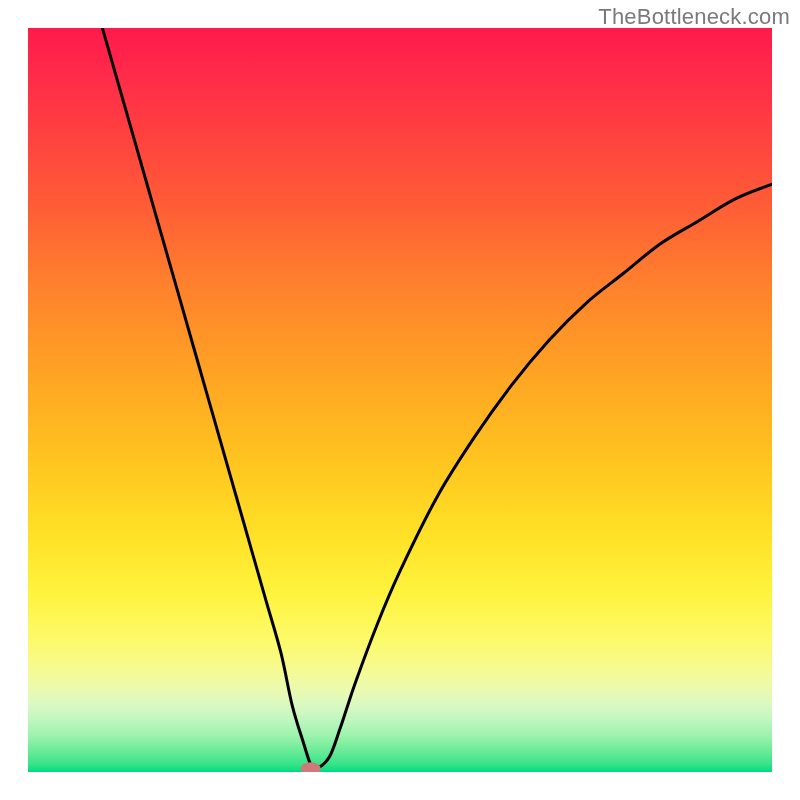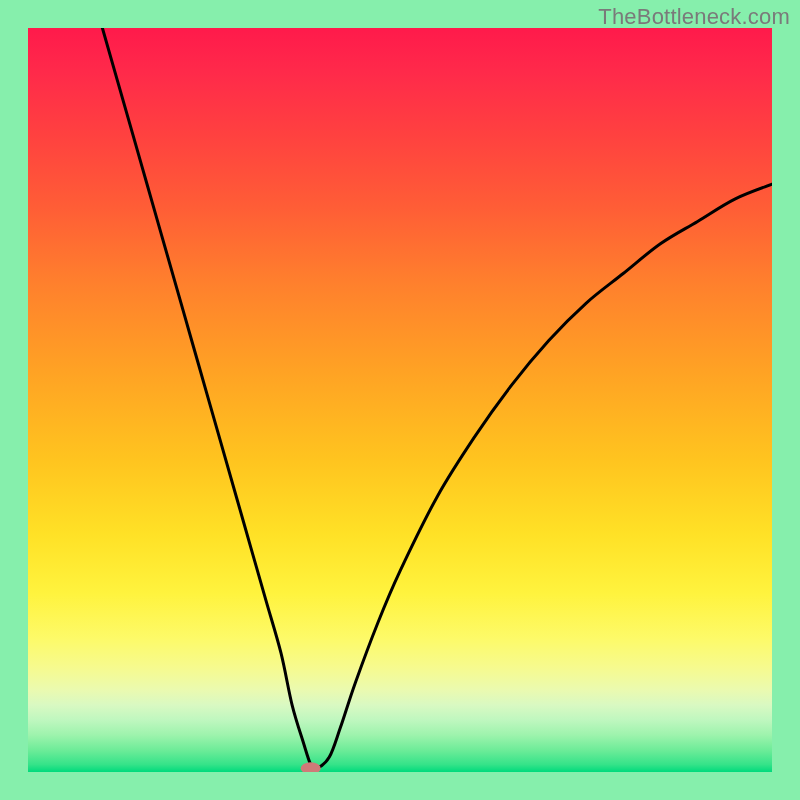--- a/index.html
+++ b/index.html
@@ -8,21 +8,21 @@
     width: 800px;
     height: 800px;
     background: #000;
     overflow: hidden;
     font-family: Arial, Helvetica, sans-serif;
   }
   .frame {
     position: relative;
     width: 800px;
     height: 800px;
-    background: #86efac;
+    background: #ffffff;
   }
   .plot {
     position: absolute;
     left: 28px;
     top: 28px;
     width: 744px;
     height: 744px;
     background: linear-gradient(
       to bottom,
       #ff1a4b 0%,

